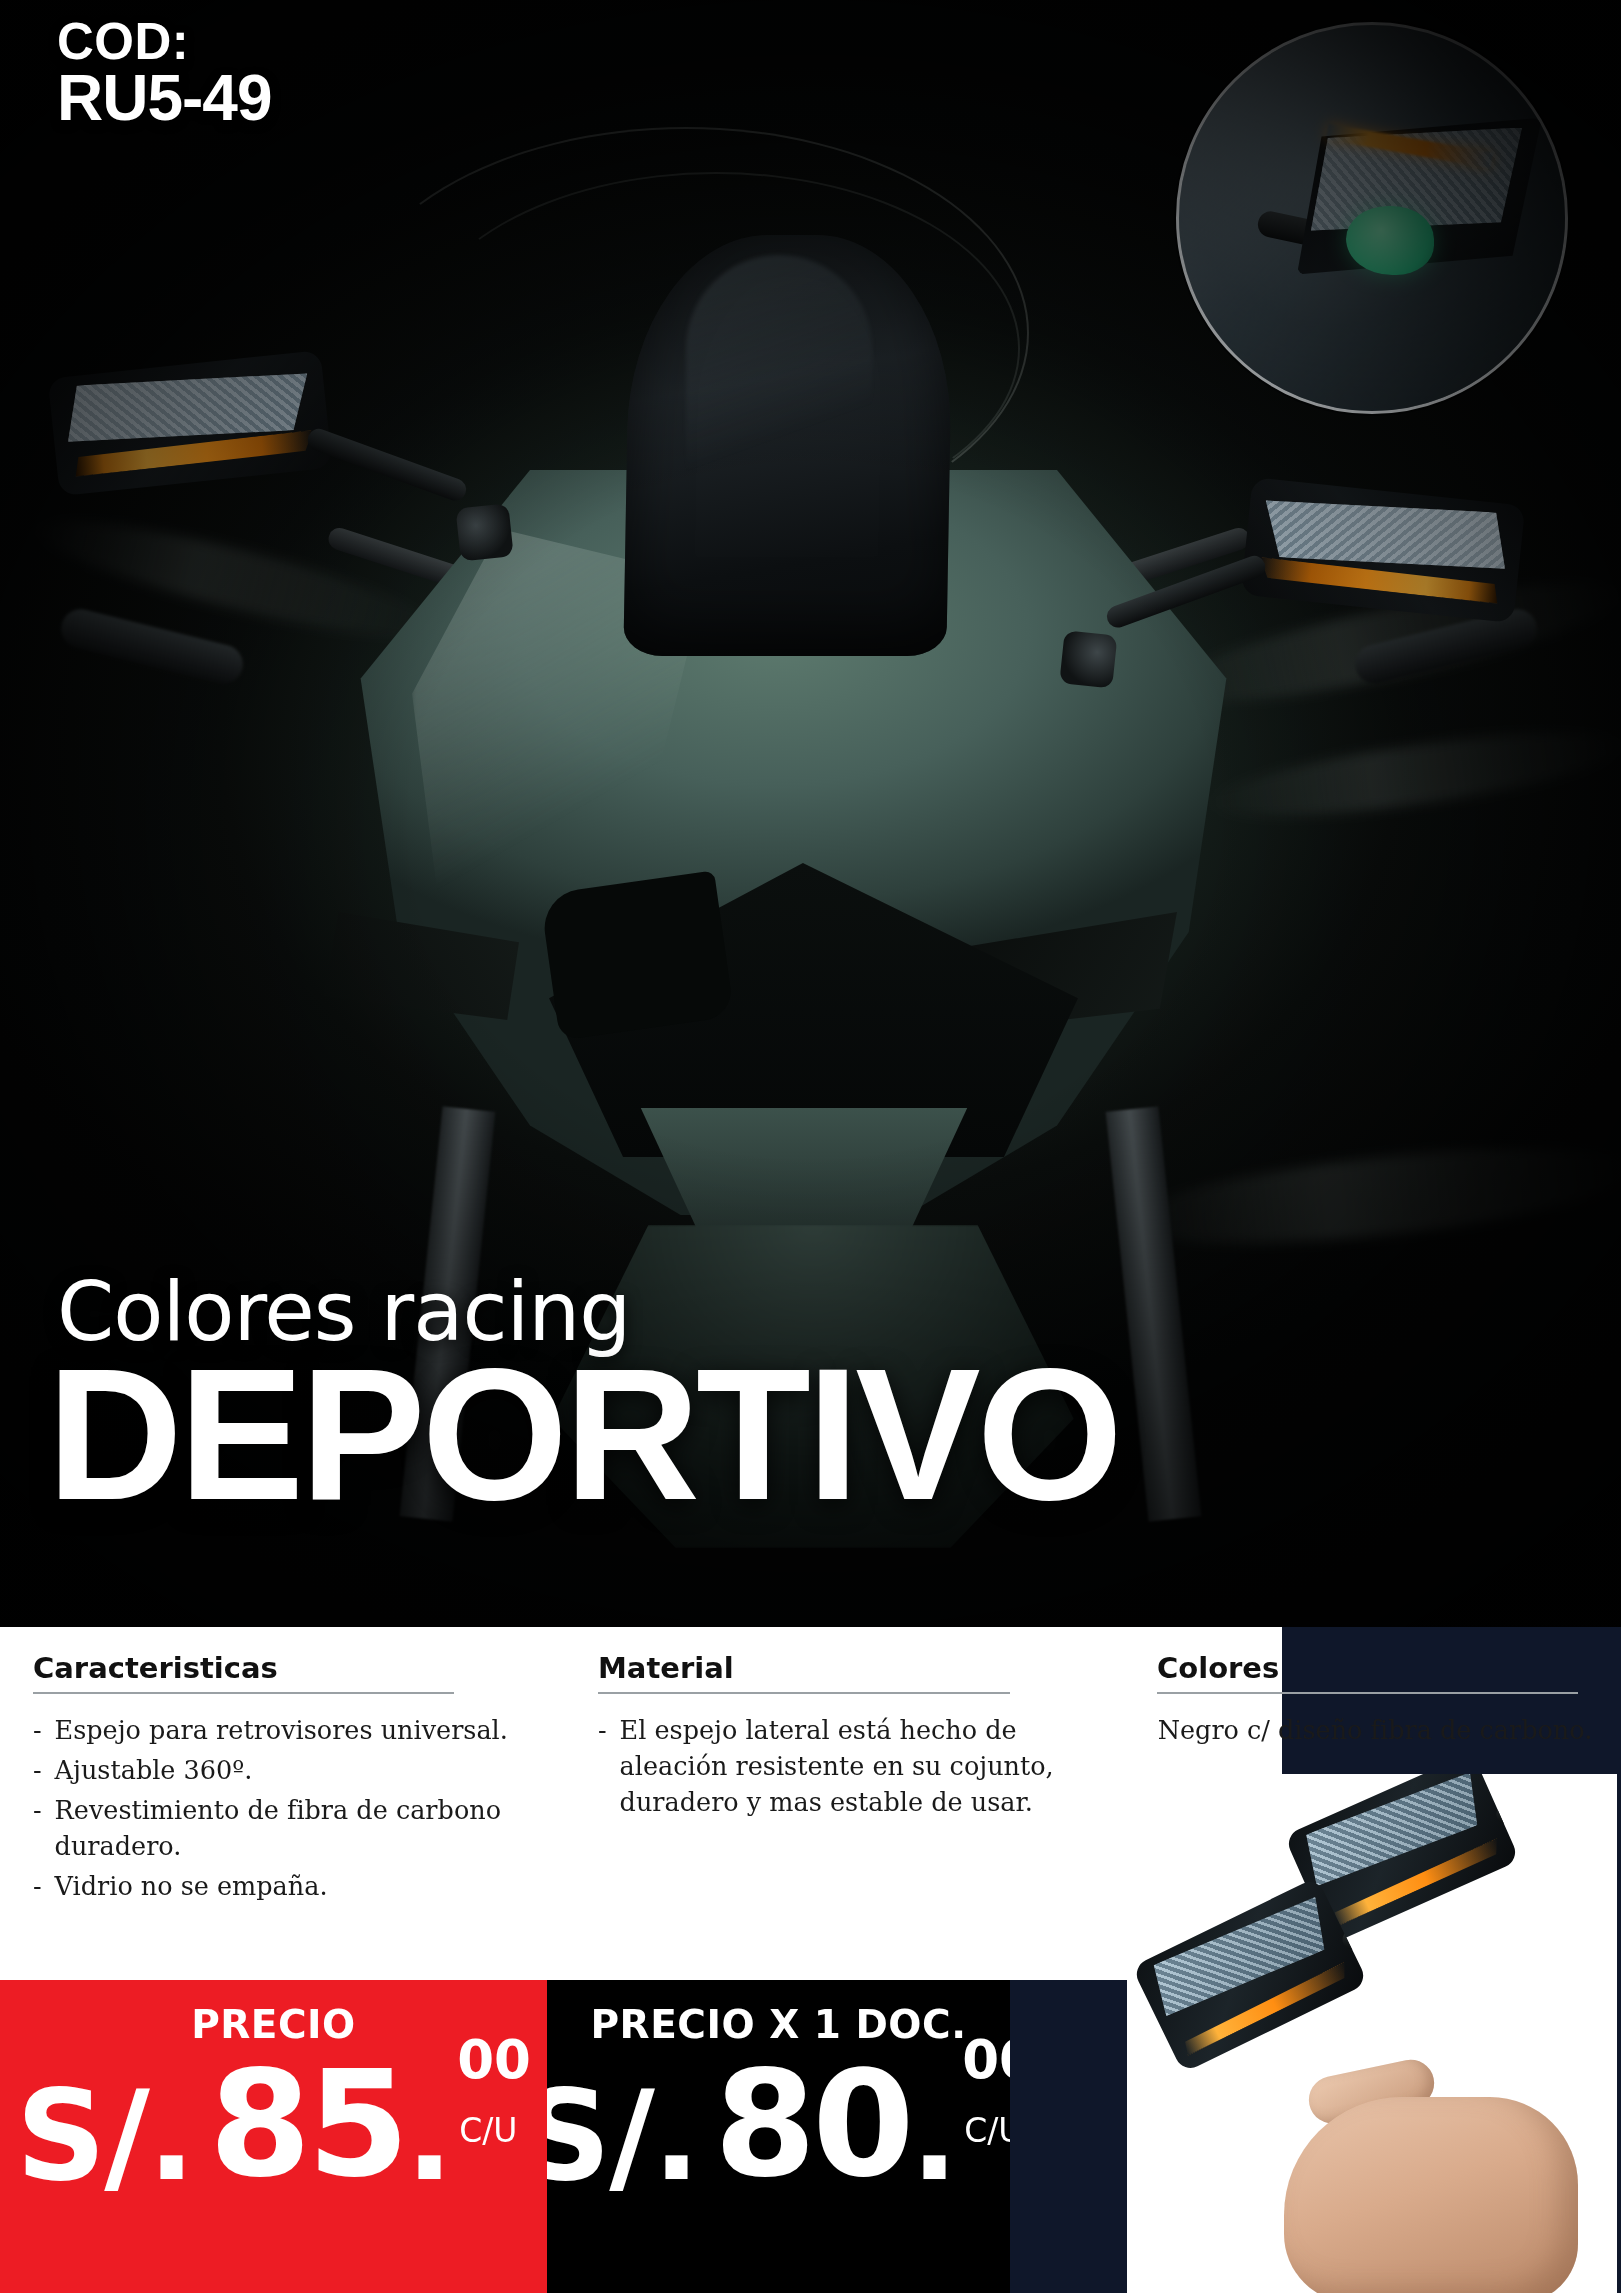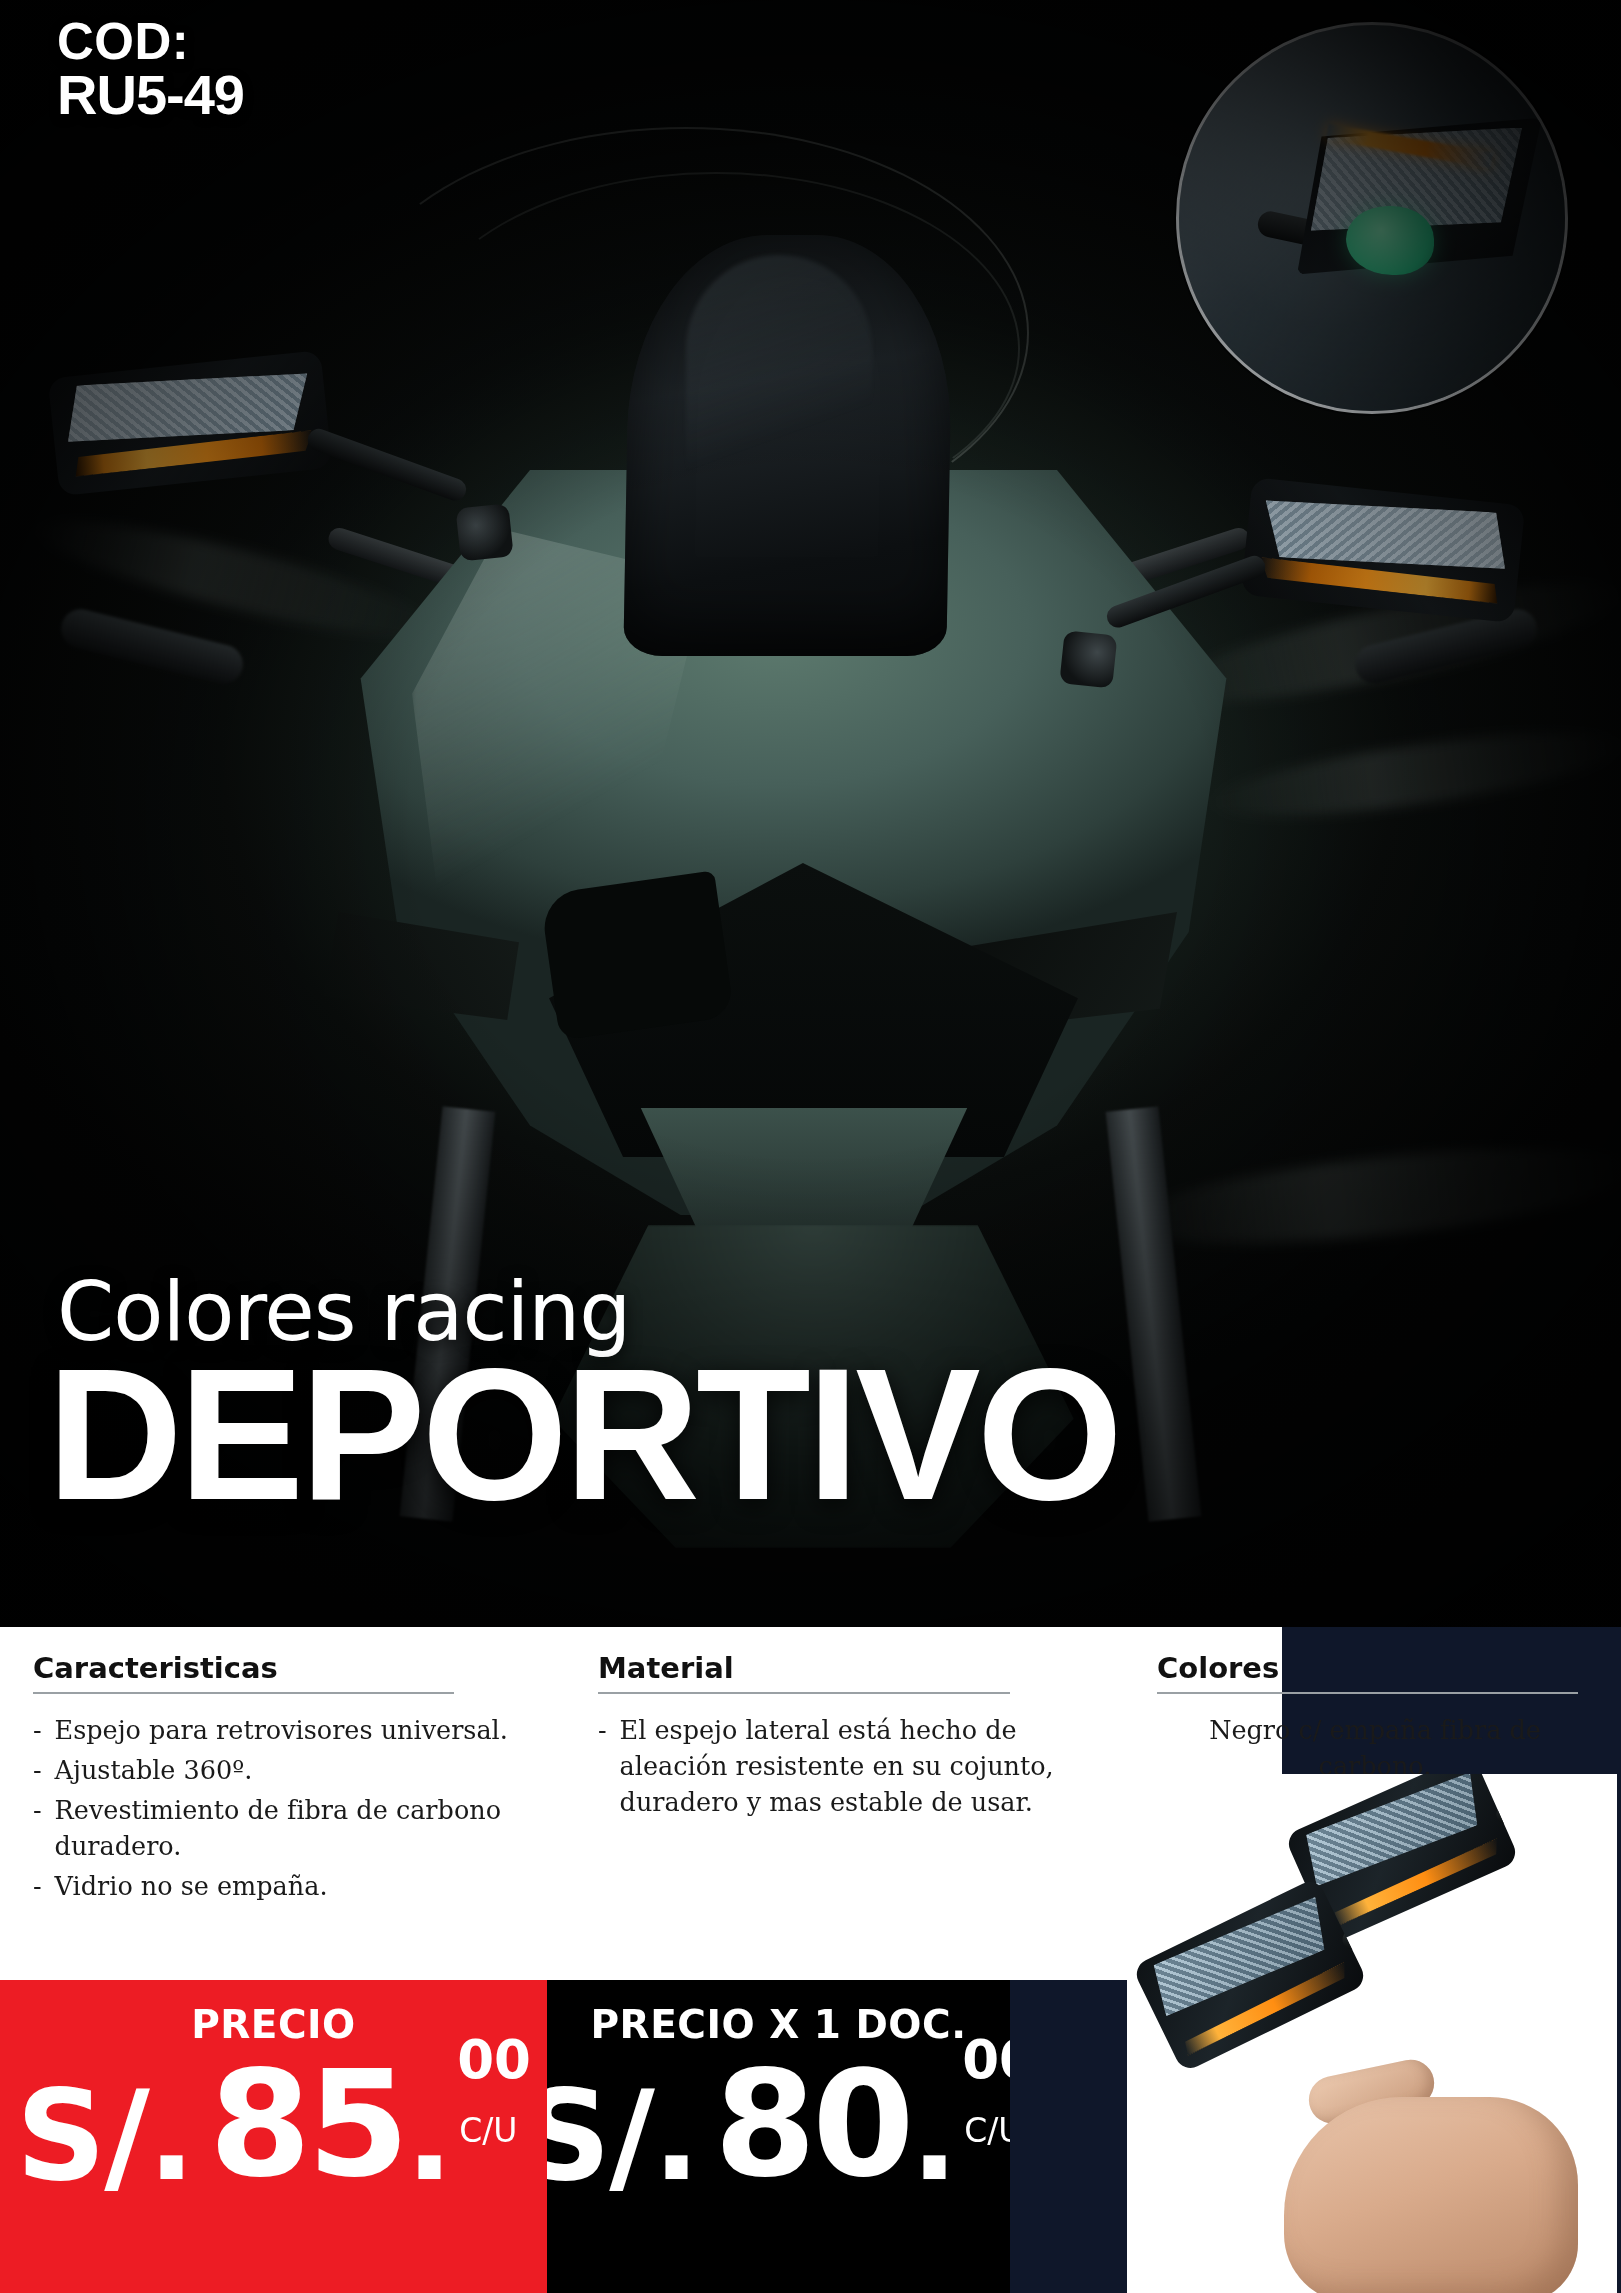--- a/index.html
+++ b/index.html
@@ -279,21 +279,21 @@
     color: #ffffff;
     line-height: 0.95;
     text-shadow: 0 2.9px 9.8px rgba(0,0,0,0.8);
   }
   .cod-label {
     font-size: 51px;
     font-weight: 700;
     letter-spacing: 0.5px;
   }
   .cod-value {
-    font-size: 56px;
+    font-size: 64px;
     font-weight: 700;
     letter-spacing: -1px;
     margin-top: 2px;
   }
 
   
   .title-sub {
     position: absolute;
     left: 57px; top: 1264px;
     font-size: 82px;
@@ -606,21 +606,21 @@
       <div class="col-rule c2-rule"></div>
       <div class="bullet">
         <span class="dash">-</span>
         <span class="txt">El espejo lateral está hecho de aleación resistente en su cojunto, duradero y mas estable de usar.</span>
       </div>
     </div>
 
     <div class="col col-3">
       <div class="col-title">Colores</div>
       <div class="col-rule c3-rule"></div>
-      <div class="plain">Negro c/ empaña fibra de carbono.</div>
+      <div class="plain">Negro c/ diseño fibra de carbono.</div>
     </div>
   </div>
 
   <div class="product-photo">
     <div class="pp-mirror" id="pp-a">
       <div class="pp-carbon"></div>
       <div class="pp-led"></div>
       <div class="pp-stem"></div>
 
     </div>

